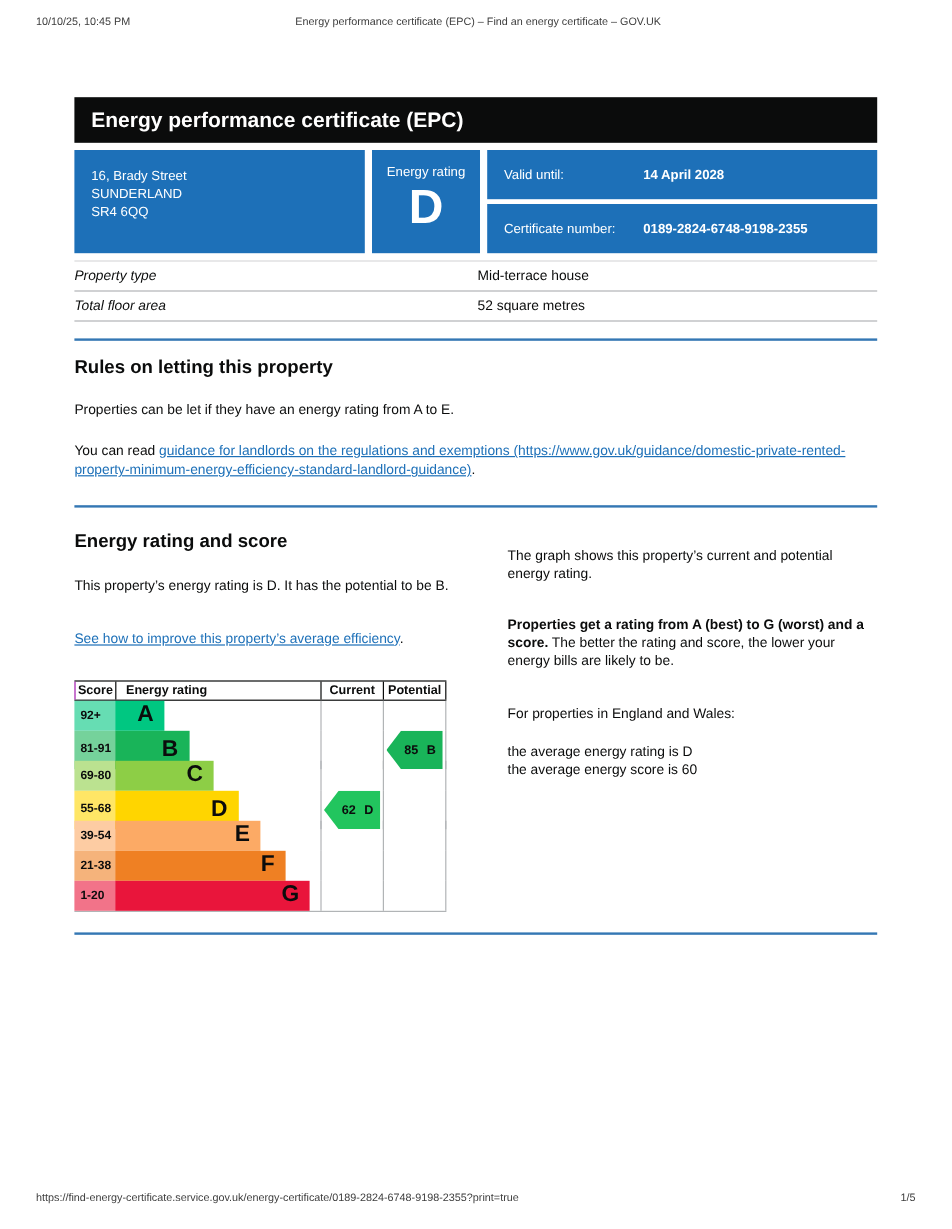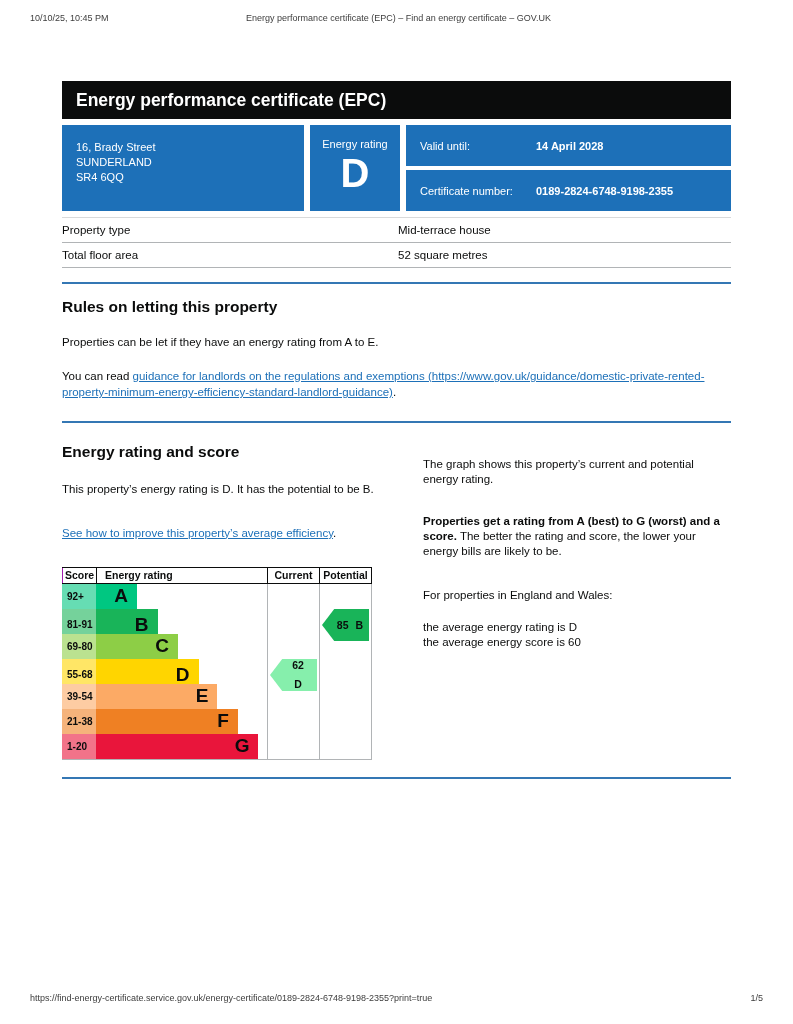--- a/index.html
+++ b/index.html
@@ -29,21 +29,21 @@
   .rating-box .rating-letter { font-size: 40px; font-weight: bold; line-height: 1.1; margin-top: 1px; }
   .cert-col { flex: 1; display: flex; flex-direction: column; gap: 4px; }
   .cert-row { flex: 1; display: flex; align-items: center; padding-left: 14px; font-size: 11px; }
   .cert-row .label { width: 116px; }
   .cert-row .value { font-weight: bold; }
 
   
   .prop-table { margin-top: 6px; font-size: 11.5px; }
   .prop-row { display: flex; padding: 6px 0; border-bottom: 1px solid #b1b4b6; }
   .prop-row:first-child { border-top: 1px solid #d9dadb; }
-  .prop-label { width: 336px; }
+  .prop-label { width: 336px; font-style: italic; }
 
   hr.blue-rule { border: none; border-top: 2px solid #3477b4; }
   .rule-1 { margin-top: 14px; }
   .rule-2 { margin-top: 20px; }
   .rule-3 { margin-top: 17px; }
 
   h2 { font-size: 15.5px; font-weight: bold; color: #0b0c0c; }
   .letting h2 { margin-top: 14px; }
   .letting .p1 { margin-top: 19px; font-size: 11.5px; line-height: 1.3; }
   .letting .p2 { margin-top: 18px; font-size: 11.5px; line-height: 1.42; width: 660px; }
@@ -190,21 +190,21 @@
                 <div class="epc-indicator-cell epc-potential-cell"></div>
               </div>
               <div class="epc-row">
                 <div class="epc-score" style="background: rgb(255, 230, 102);">55-68</div>
                 <div class="epc-rating-cell">
                   <div class="epc-bar" style="width: 60%; background: rgb(255, 213, 0);">
                     <span class="epc-letter">D</span>
                   </div>
                 </div>
                 <div class="epc-indicator-cell epc-current-cell">
-                  <div class="epc-arrow" style="background: #86efac; flex-direction: column;">
+                  <div class="epc-arrow" style="background: #22c55e;">
                     <span>62</span>
                     <span>D</span>
                   </div>
                 </div>
                 <div class="epc-indicator-cell epc-potential-cell"></div>
               </div>
               <div class="epc-row">
                 <div class="epc-score" style="background: rgb(253, 204, 163);">39-54</div>
                 <div class="epc-rating-cell">
                   <div class="epc-bar" style="width: 71%; background: rgb(252, 170, 101);">

